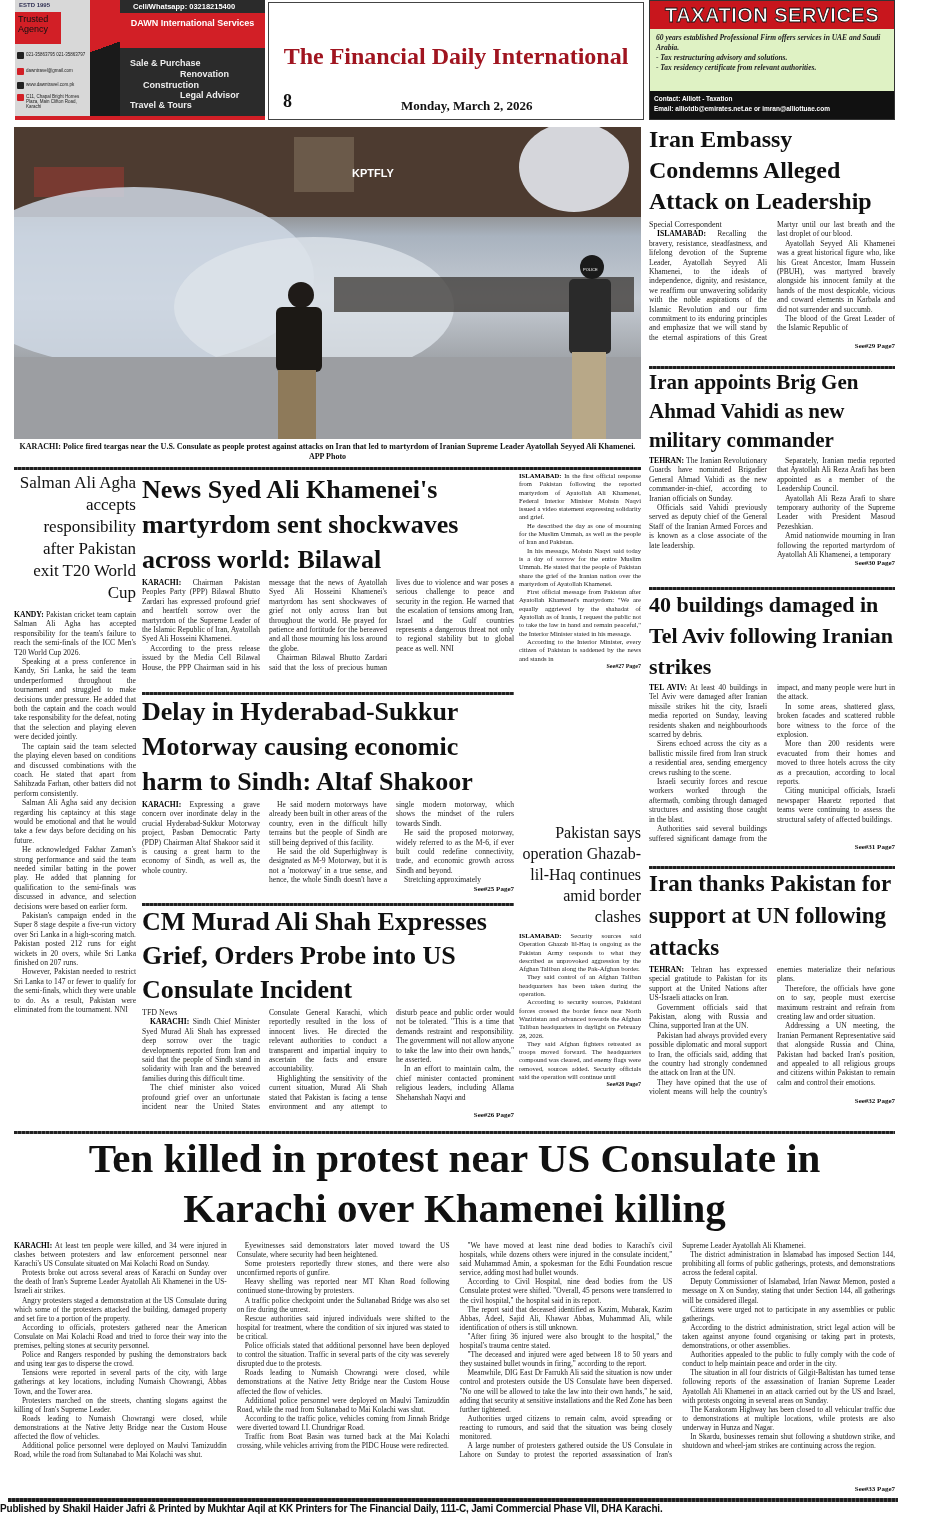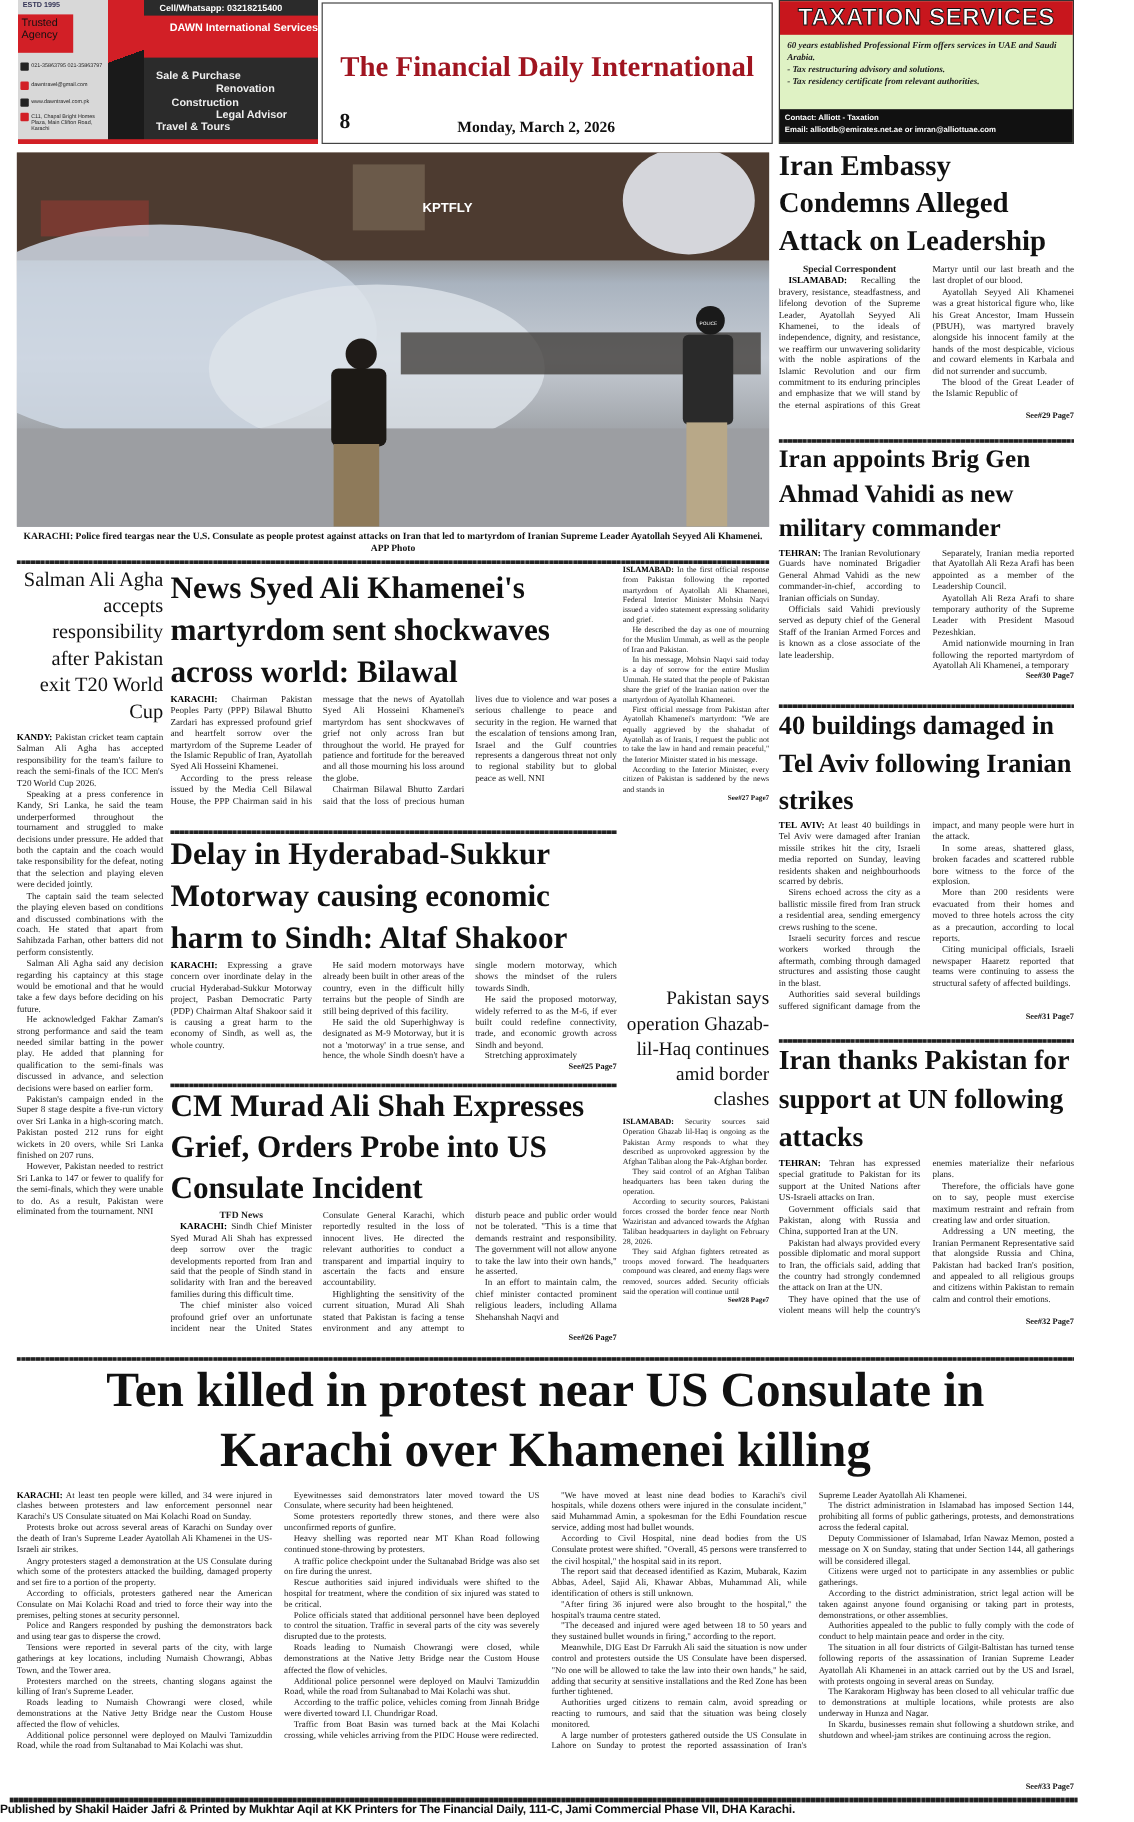--- a/index.html
+++ b/index.html
@@ -8,39 +8,39 @@
 .rule{position:absolute;height:3px;background:repeating-linear-gradient(90deg,#222 0 3px,#666 3px 4px)}
 .hl{font-family:"Liberation Serif",serif;font-weight:bold;color:#111;line-height:1.22}
 .hl-light{font-family:"Liberation Serif",serif;font-weight:normal;color:#111;line-height:1.22;text-align:right}
 .body{font-size:7.6px;line-height:9.4px;text-align:justify;color:#222}
 .body p{text-indent:8px}
 .body p:first-child{text-indent:0}
 .dl{font-weight:bold;color:#000}
 .cols2{column-count:2;column-gap:10px}
 .cols3{column-count:3;column-gap:9px}
 .see{font-size:7px;font-weight:bold;text-align:right;color:#111}
-.byline{font-size:8px;font-weight:bold;text-align:center;column-span:none}
+.byline{font-size:8px;font-weight:normal;column-span:none}
 
 .ad-left{left:15px;top:0;width:250px;height:120px;background:#2b2b2b;overflow:hidden}
 .ad-left .lp{position:absolute;left:0;top:0;width:75px;height:120px;background:#d8d8d8}
 .ad-left .estd{position:absolute;left:4px;top:2px;font-size:6px;color:#335;font-family:"Liberation Sans",sans-serif;font-weight:bold}
 .ad-left .trusted{position:absolute;left:0;top:12px;width:46px;height:32px;background:#d21f26;color:#111;font-family:"Liberation Sans",sans-serif;font-weight:normal;font-size:9px;line-height:10px;padding:2px 3px}
 .ad-left .contact{position:absolute;left:2px;font-size:4.5px;color:#222;font-family:"Liberation Sans",sans-serif;line-height:5px;width:70px;display:flex;gap:2px}
 .ad-left .contact .ic{width:7px;height:7px;flex:none;background:#222;border-radius:1px}
 .ad-left .contact .ic.red{background:#d21f26}
 .ad-left .ph{position:absolute;left:118px;top:2px;font-size:7.5px;color:#fff;font-family:"Liberation Sans",sans-serif;font-weight:bold}
-.ad-left .band{position:absolute;left:105px;top:13px;width:145px;height:35px;background:#d21f26;color:#fff;font-family:"Liberation Sans",sans-serif;font-weight:bold;font-size:9px;text-align:right;line-height:10px;padding-top:5px}
+.ad-left .band{position:absolute;left:105px;top:13px;width:145px;height:35px;background:#d21f26;color:#fff;font-family:"Liberation Sans",sans-serif;font-weight:bold;font-size:9px;text-align:center;line-height:10px;padding-top:5px}
 .ad-left .svc{position:absolute;font-family:"Liberation Sans",sans-serif;font-weight:bold;color:#eee;font-size:9px}
 .ad-left .redstripe{position:absolute;left:75px;top:0;width:30px;height:120px;background:linear-gradient(160deg,#d21f26 0 40%,#1a1a1a 40% 100%)}
 .ad-left .bottom{position:absolute;left:0;bottom:0;width:250px;height:4px;background:#d21f26}
 
 .mast{left:268px;top:2px;width:376px;height:118px;border:1px solid #444}
 .mast .title{position:absolute;left:0;top:40px;width:100%;text-align:center;color:#a01520;font-size:24px;font-weight:bold;font-family:"Liberation Serif",serif}
 .mast .pageno{position:absolute;left:14px;top:88px;font-size:18px;font-weight:bold}
-.mast .date{position:absolute;left:112px;top:95px;font-size:13px;font-weight:bold}
+.mast .date{position:absolute;left:132px;top:95px;font-size:13px;font-weight:bold}
 
 .ad-right{left:649px;top:0;width:246px;height:120px;border:1px solid #333;background:#dff2c4}
 .ad-right .top{height:28px;background:#c8161d;color:#fff;font-family:"Liberation Sans",sans-serif;font-weight:bold;font-size:20px;text-align:center;line-height:28px;letter-spacing:0.5px;-webkit-text-stroke:0.8px #111}
 .ad-right .mid{padding:4px 6px;font-size:7.5px;font-style:italic;font-weight:bold;color:#222;line-height:10px}
 .ad-right .foot{position:absolute;left:0;bottom:0;width:100%;height:28px;background:#111;color:#fff;font-family:"Liberation Sans",sans-serif;font-weight:bold;font-size:6.5px;padding:3px 4px;line-height:10px}
 
 .photo{left:14px;top:127px;width:627px;height:312px;overflow:hidden;background:linear-gradient(180deg,#5a4a3e 0%,#6e6458 18%,#a9b3bf 35%,#c6ccd4 55%,#9fa3a8 75%,#8e9196 100%)}
 .caption{left:14px;top:442px;width:627px;font-size:8px;font-weight:bold;text-align:center;line-height:10px}
 </style>
 </head>

